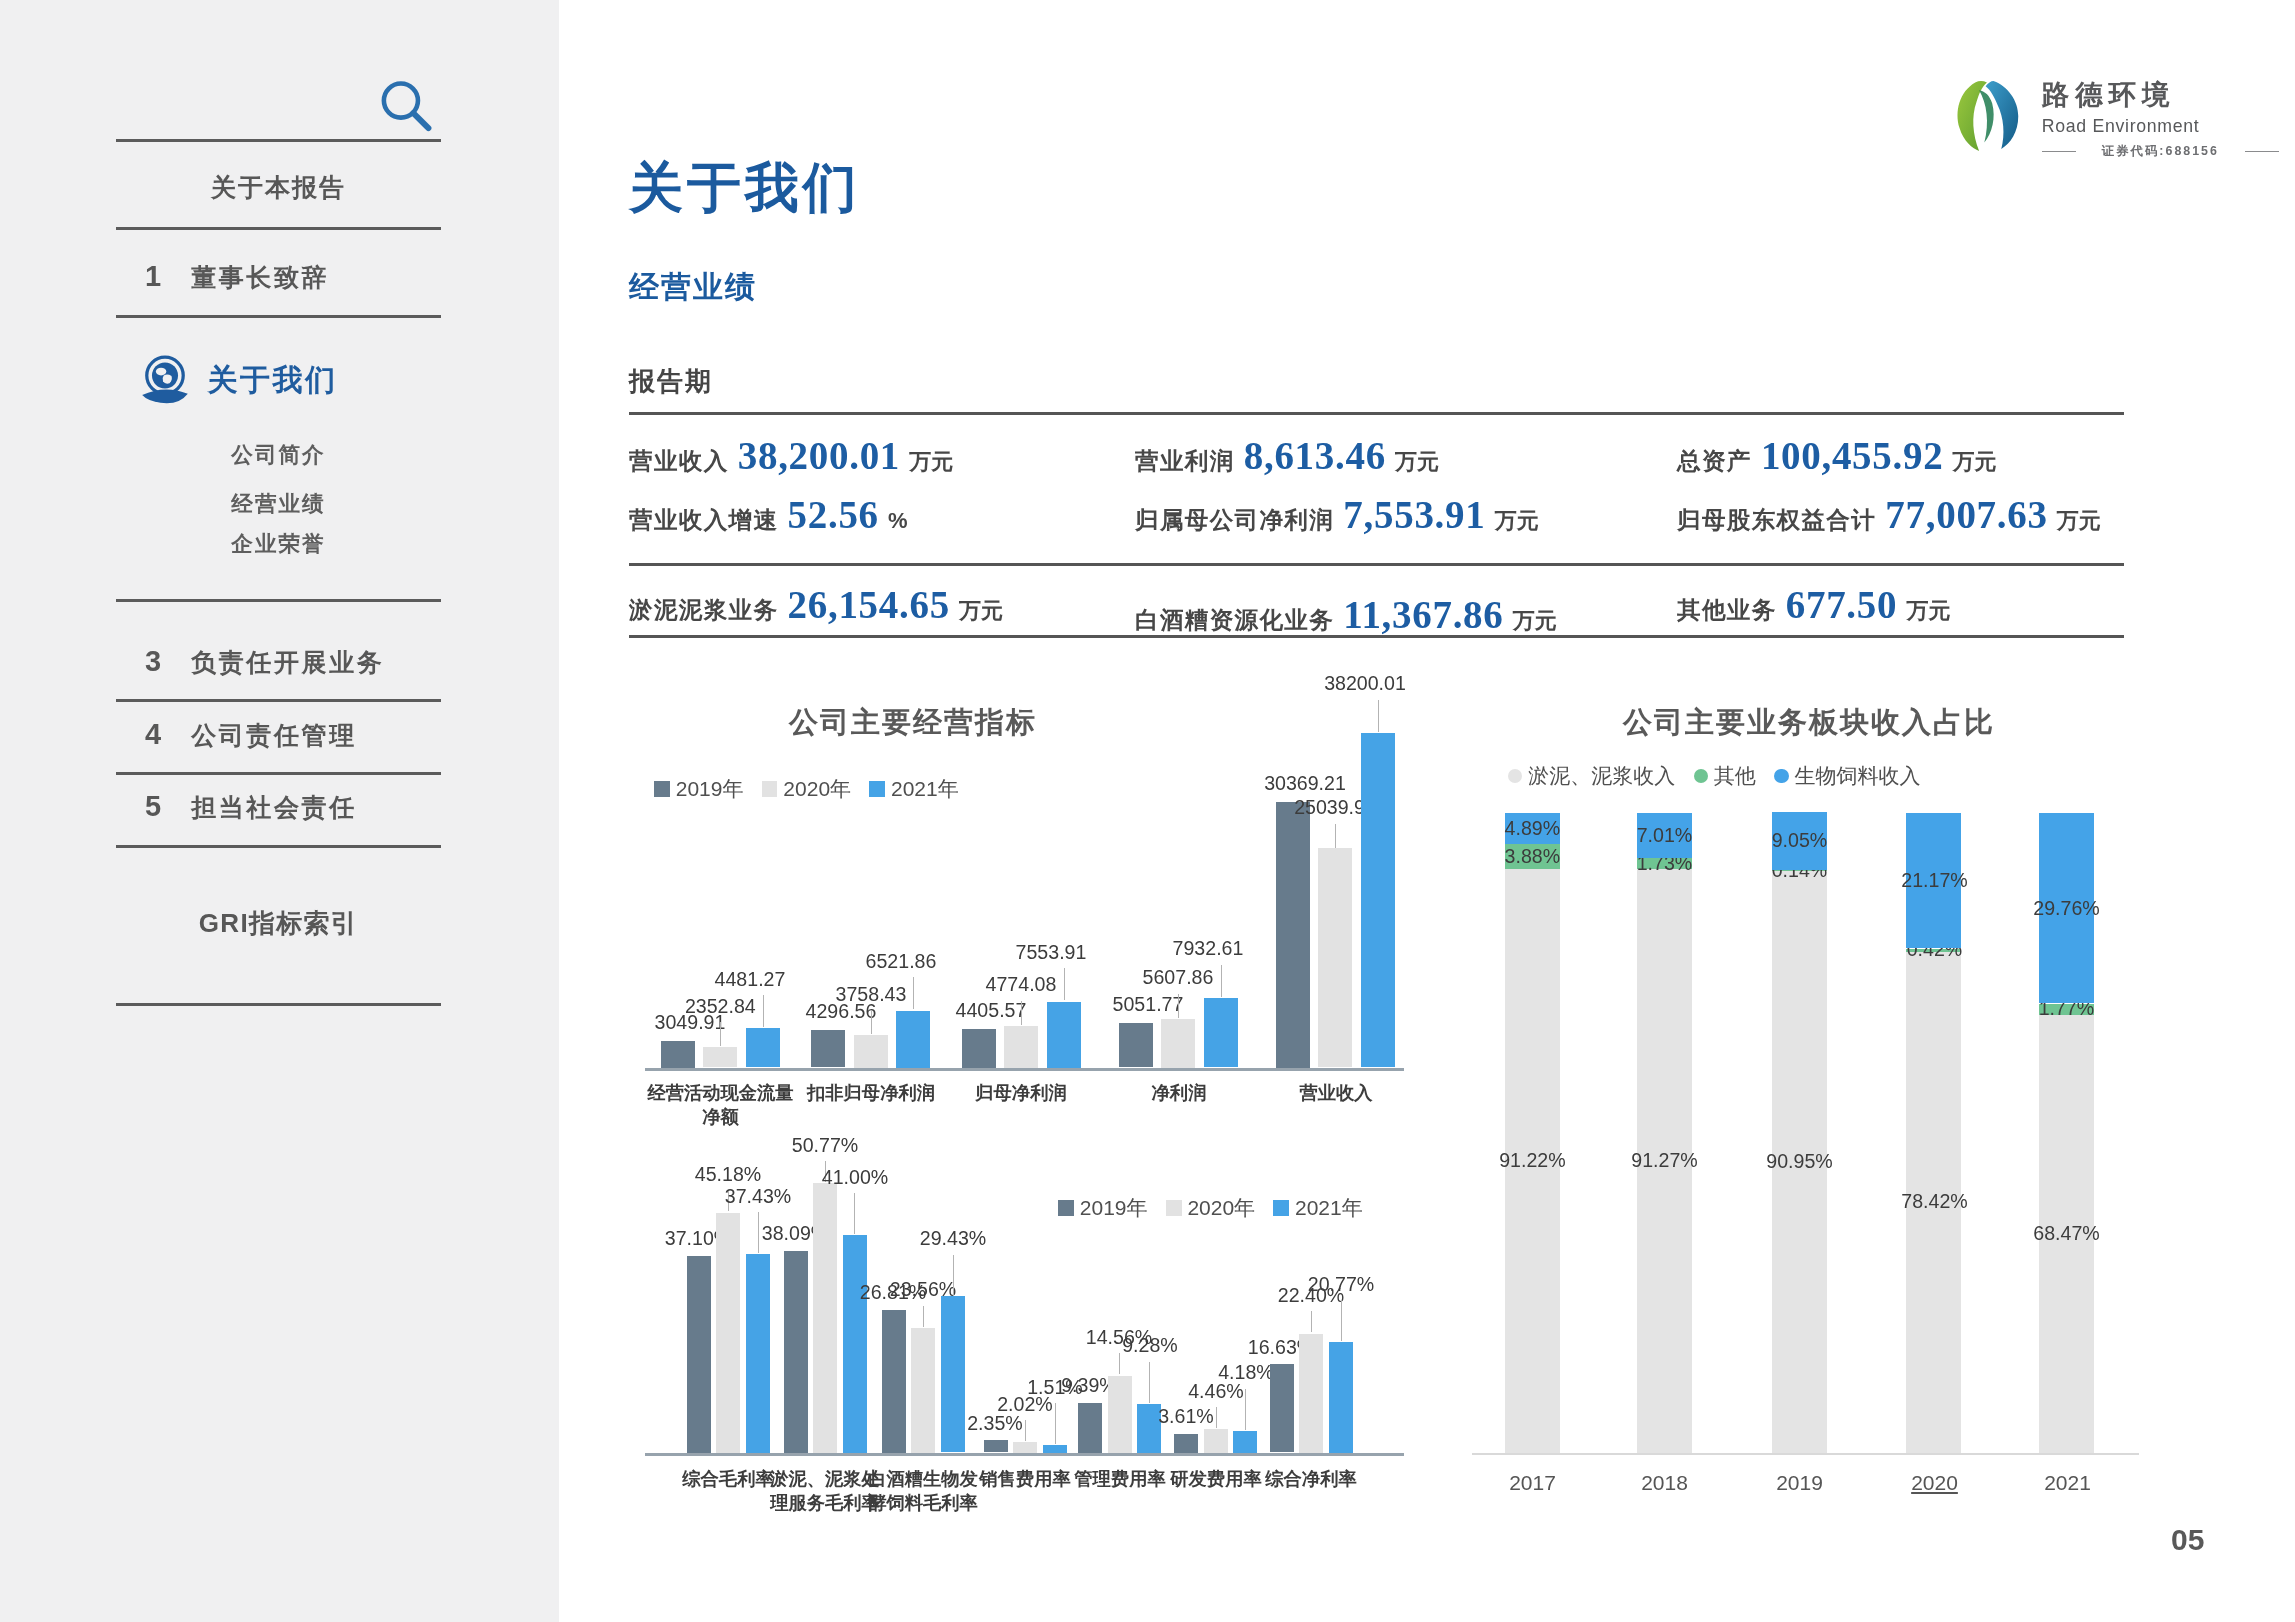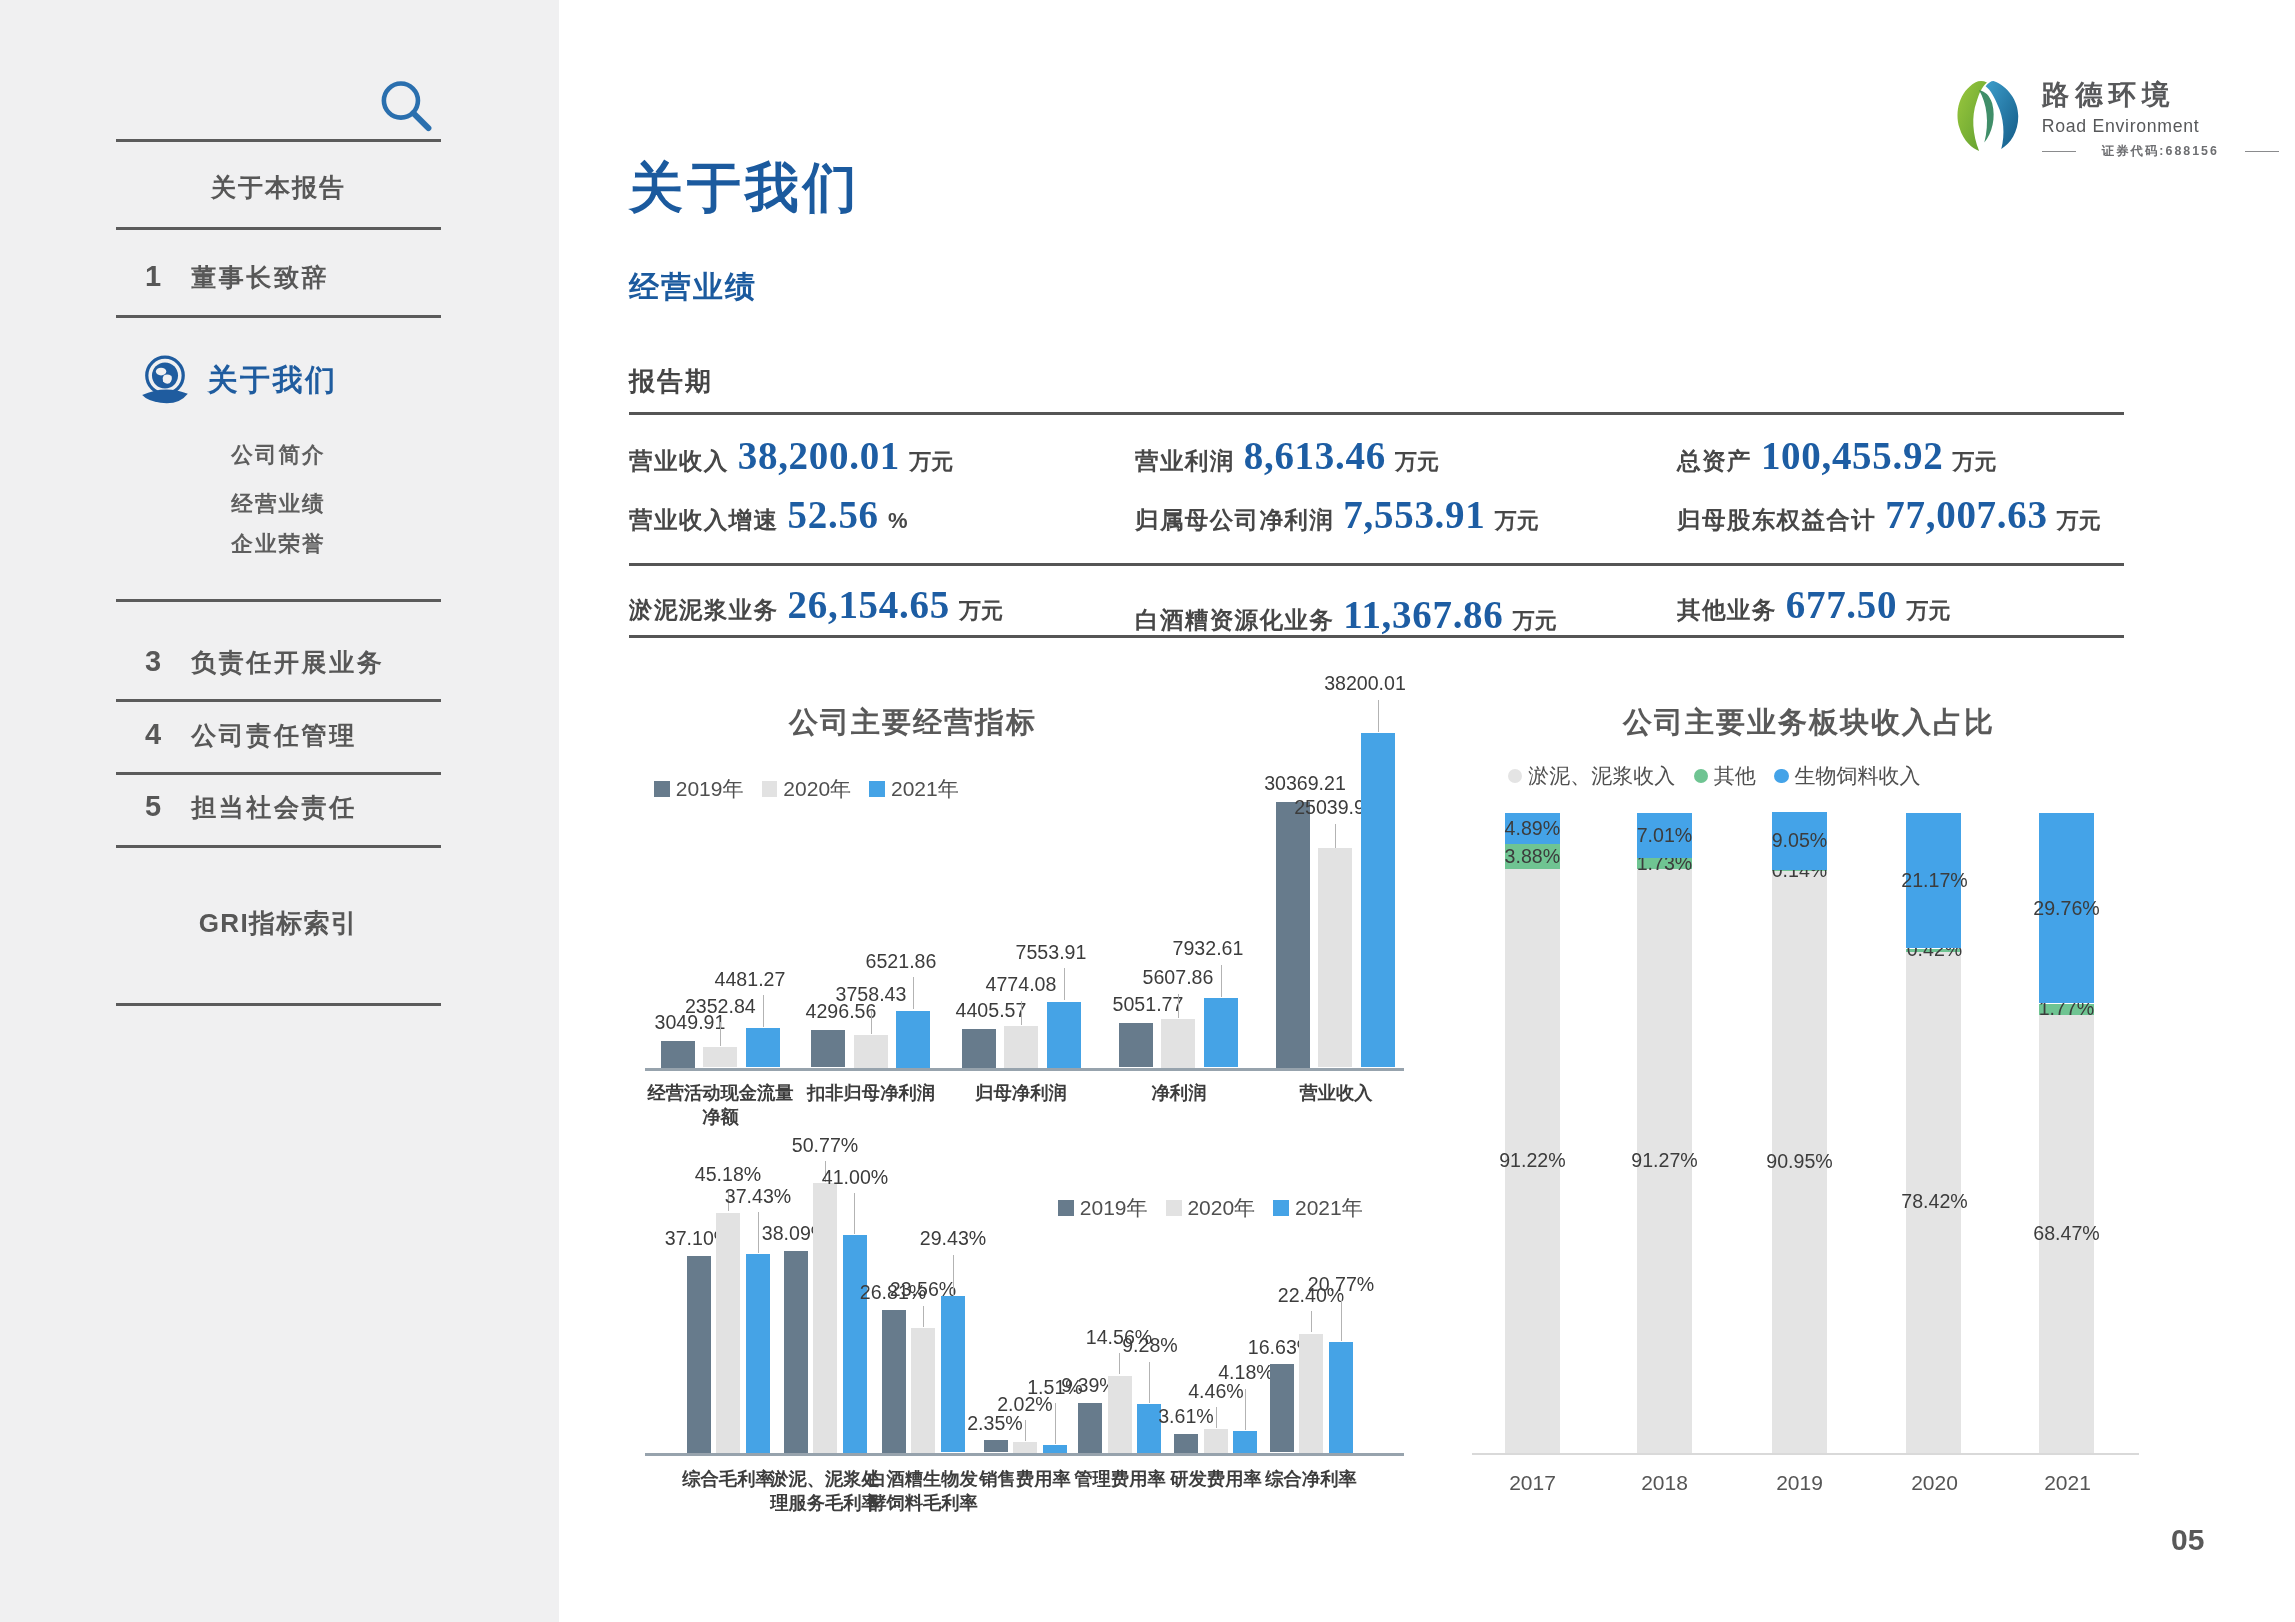--- a/index.html
+++ b/index.html
@@ -399,21 +399,21 @@
     <div class="seg-label" style="left: 275px; top: 165px; width: 105px;">0.14%</div>
     <div class="bar" style="left: 300px; top: 118px; width: 55px; height: 58px; background: rgb(68, 163, 232);"></div>
     <div class="seg-label" style="left: 275px; top: 135px; width: 105px;">9.05%</div>
     <div class="year-label" style="left: 288px; top: 777px; width: 79px;">2019</div>
     <div class="bar" style="left: 434px; top: 257px; width: 55px; height: 502px; background: rgb(228, 228, 228);"></div>
     <div class="seg-label" style="left: 410px; top: 496px; width: 105px;">78.42%</div>
     <div class="bar" style="left: 434px; top: 255px; width: 55px; height: 2.7px; background: rgb(111, 196, 146);"></div>
     <div class="seg-label" style="left: 410px; top: 244px; width: 105px;">0.42%</div>
     <div class="bar" style="left: 434px; top: 119px; width: 55px; height: 135px; background: rgb(68, 163, 232);"></div>
     <div class="seg-label" style="left: 410px; top: 175px; width: 105px;">21.17%</div>
-    <div class="year-label" style="left: 423px; top: 777px; width: 79px;">2020</div>
+    <div class="year-label" style="left: 423px; top: 777px; width: 79px; text-decoration: underline;">2020</div>
     <div class="bar" style="left: 567px; top: 321px; width: 55px; height: 438px; background: rgb(228, 228, 228);"></div>
     <div class="seg-label" style="left: 542px; top: 528px; width: 105px;">68.47%</div>
     <div class="bar" style="left: 567px; top: 310px; width: 55px; height: 11.3px; background: rgb(111, 196, 146);"></div>
     <div class="seg-label" style="left: 542px; top: 303px; width: 105px;">1.77%</div>
     <div class="bar" style="left: 567px; top: 119px; width: 55px; height: 190px; background: rgb(68, 163, 232);"></div>
     <div class="seg-label" style="left: 542px; top: 203px; width: 105px;">29.76%</div>
     <div class="year-label" style="left: 556px; top: 777px; width: 79px;">2021</div>
   </div>
 
 <div class="page-num">05</div>

